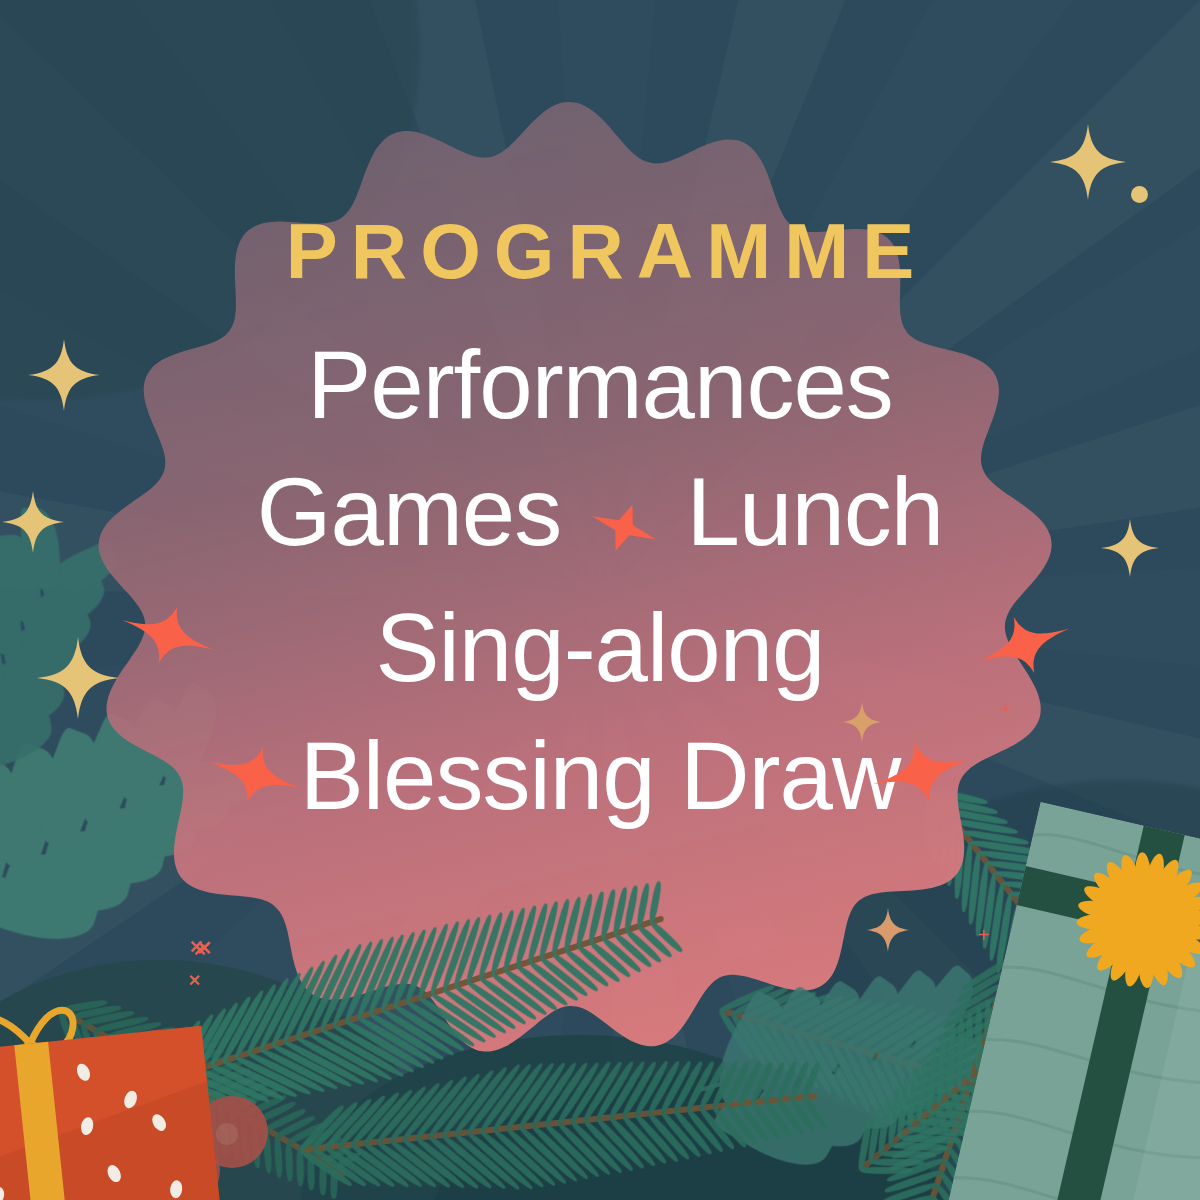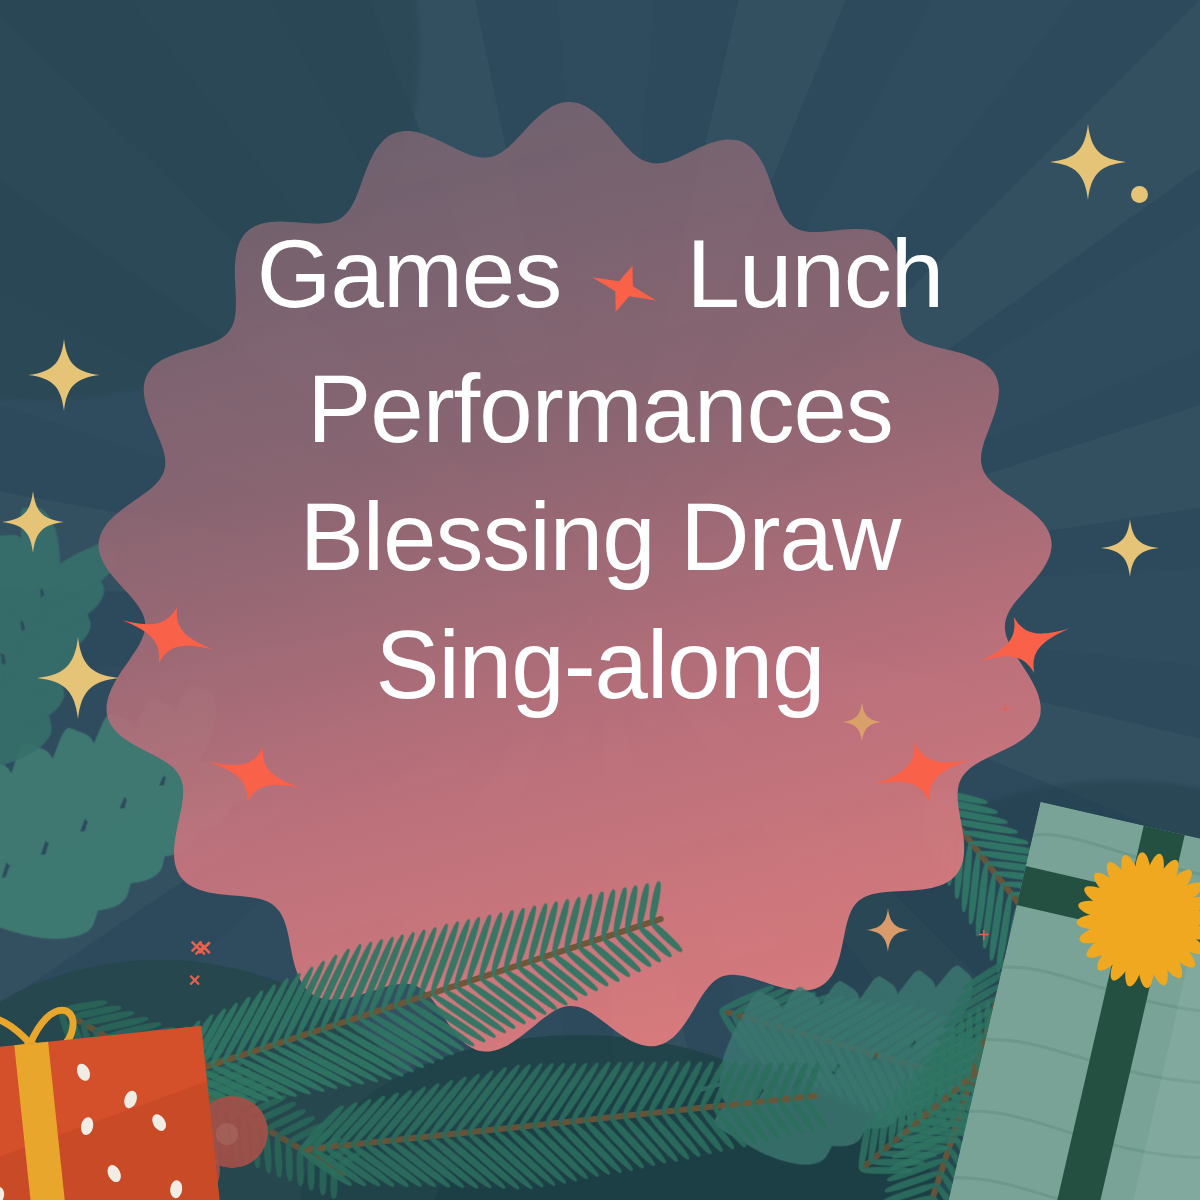--- a/index.html
+++ b/index.html
@@ -731,34 +731,35 @@
             <ellipse cx="0" cy="-44" rx="8" ry="24" transform="rotate(345)"></ellipse>
             <circle cx="0" cy="0" r="26"></circle>
           </g>
         </g>
       </svg>
     </div>
   </div>
 
   <div id="text-block">
     <div id="title">
+      <span class="tline">PROGRAMME</span>
     </div>
     <div id="items">
+      <span class="item-line">Performances</span>
       <span class="item-line">
         <span>Games</span>
         <span class="sep">
           <svg viewBox="0 0 100 100" width="74" height="74" style="vertical-align:middle" aria-hidden="true">
             <path d="M50 4 L60 40 L96 50 L60 60 L50 96 L40 60 L4 50 L40 40 Z" fill="#FA6149" transform="rotate(20 50 50) scale(1,0.72) translate(0,19)"></path>
           </svg>
         </span>
         <span>Lunch</span>
       </span>
-      <span class="item-line">Performances</span>
+      <span class="item-line">Sing-along</span>
       <span class="item-line">Blessing Draw</span>
-      <span class="item-line">Sing-along</span>
     </div>
   </div>
 
   <div class="layer" id="sparkles">
       <div class="spark" style="left: 1050px; top: 124px; width: 76px; height: 76px; transform: rotate(0deg);"><svg viewBox="0 0 100 100" width="76" height="76">
           <path d="M50 0 C54 34, 66 46, 100 50 C66 54, 54 66, 50 100 C46 66, 34 54, 0 50 C34 46, 46 34, 50 0 Z" fill="#E6C477" transform="scale(1,1) translate(0,0)"></path>
         </svg></div>
       <div class="spark" style="left: 28px; top: 339px; width: 72px; height: 72px; transform: rotate(0deg);"><svg viewBox="0 0 100 100" width="72" height="72">
           <path d="M50 0 C54 34, 66 46, 100 50 C66 54, 54 66, 50 100 C46 66, 34 54, 0 50 C34 46, 46 34, 50 0 Z" fill="#E6C477" transform="scale(1,1) translate(0,0)"></path>
         </svg></div>

